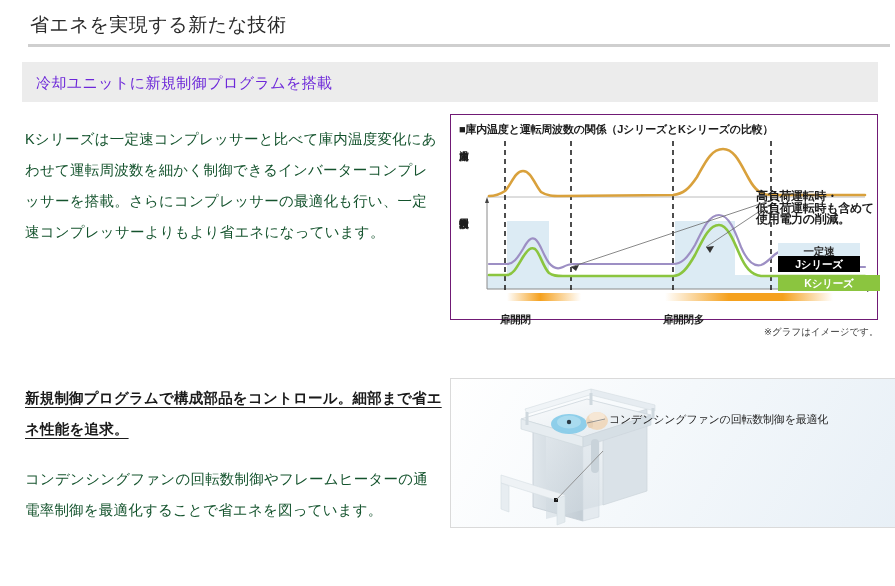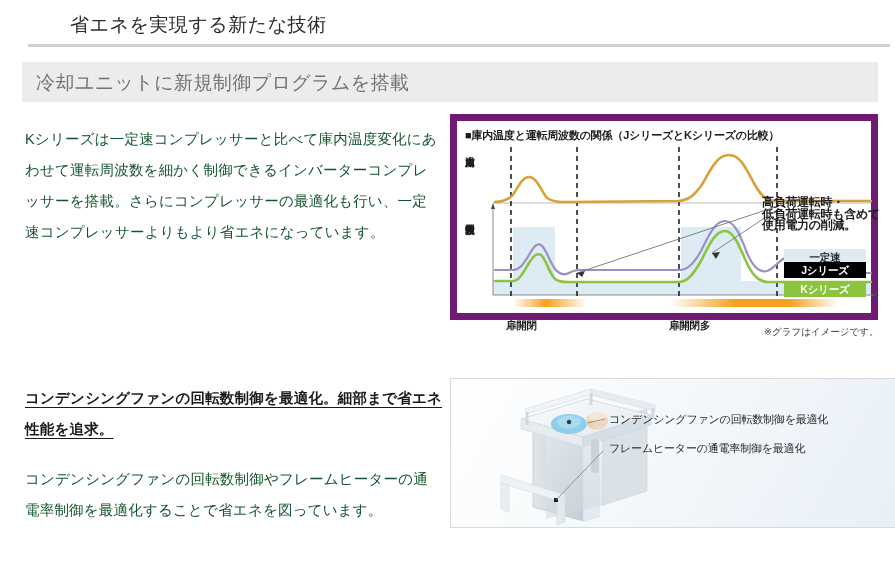--- a/index.html
+++ b/index.html
@@ -19,21 +19,20 @@
   
   .page-title {
     position: absolute;
     left: 30px;
     top: 12px;
     font-size: 19px;
     line-height: 26px;
     color: #2b2b2b;
     letter-spacing: 0.5px;
     white-space: nowrap;
-    margin-left: 40px;
   }
   .title-rule {
     position: absolute;
     left: 28px;
     top: 44px;
     width: 862px;
     height: 3px;
     background: #cfcfcf;
   }
 
@@ -43,23 +42,23 @@
     left: 22px;
     top: 62px;
     width: 856px;
     height: 40px;
     background: #ececec;
   }
   .subtitle-text {
     position: absolute;
     left: 36px;
     top: 72px;
-    font-size: 19px;
+    font-size: 15px;
     line-height: 22px;
-    color: #737373;
+    color: #6d28d9;
     letter-spacing: 0.4px;
     white-space: nowrap;
   }
 
   
   .body-copy {
     position: absolute;
     font-size: 14.5px;
     line-height: 31px;
     color: #14532d;
@@ -90,21 +89,21 @@
   }
 
   
   .chart-panel {
     position: absolute;
     left: 450px;
     top: 114px;
     width: 428px;
     height: 206px;
     background: #ffffff;
-    border: 7px solid #701a75;
+    border: 1px solid #701a75;
     box-sizing: border-box;
   }
   .chart-heading {
     position: absolute;
     left: 8px;
     top: 7px;
     font-size: 11px;
     font-weight: bold;
     color: #1d1d1d;
     white-space: nowrap;
@@ -142,21 +141,21 @@
   }
   #legend-constant {
     left: 327px; top: 128px; width: 82px;
     background: #dcebf4; color: #2b2b2b;
   }
   #legend-j {
     left: 327px; top: 141px; width: 82px;
     background: #000000; color: #ffffff;
   }
   #legend-k {
-    left: 327px; top: 160px; width: 82px;
+    left: 327px; top: 160px; width: 102px;
     background: #8bc53f; color: #ffffff;
   }
 
   .callout {
     position: absolute;
     left: 305px;
     top: 76px;
     font-size: 12px;
     font-weight: bold;
     line-height: 11.5px;
@@ -202,21 +201,21 @@
 <body>
 
 <div class="page-title">省エネを実現する新たな技術</div>
 <div class="title-rule"></div>
 
 <div class="subtitle-bar"></div>
 <div class="subtitle-text">冷却ユニットに新規制御プログラムを搭載</div>
 
 <div class="body-copy" id="intro-copy">Kシリーズは一定速コンプレッサーと比べて庫内温度変化にあわせて運転周波数を細かく制御できるインバーターコンプレッサーを搭載。さらにコンプレッサーの最適化も行い、一定速コンプレッサーよりもより省エネになっています。</div>
 
-<div class="lead-heading">コンデンシングファンの回転数制御を最適化。細部まで省エネ性能を追求。</div>
+<div class="lead-heading">新規制御プログラムで構成部品をコントロール。細部まで省エネ性能を追求。</div>
 <div class="body-copy" id="feature-copy">コンデンシングファンの回転数制御やフレームヒーターの通電率制御を最適化することで省エネを図っています。</div>
 
 <div class="chart-panel">
 
   <div class="chart-heading">■庫内温度と運転周波数の関係（JシリーズとKシリーズの比較）</div>
 
   <div class="axis-label" id="axis-temp">庫内温度</div>
   <div class="axis-label" id="axis-freq">運転周波数</div>
 
   <svg id="chart-svg" width="426" height="204" viewBox="0 0 426 204" style="position:absolute;left:0;top:0;">
@@ -342,14 +341,13 @@
 
     <rect x="140" y="60" width="8" height="34" rx="4" fill="#c9d3da"></rect>
 
     <rect x="103" y="119" width="4" height="4" fill="#1a1a1a"></rect>
 
     <line x1="136" y1="44" x2="154" y2="40" stroke="#8a8a8a" stroke-width="0.9"></line>
     <path d="M105 121 L152 72" fill="none" stroke="#8a8a8a" stroke-width="0.9"></path>
   </svg>
 
   <div class="illust-caption" id="illust-caption-fan">コンデンシングファンの回転数制御を最適化</div>
-  <div class="illust-caption" id="illust-caption-heater">フレームヒーターの通電率制御を最適化</div>
 </div>
 
 </body></html>

